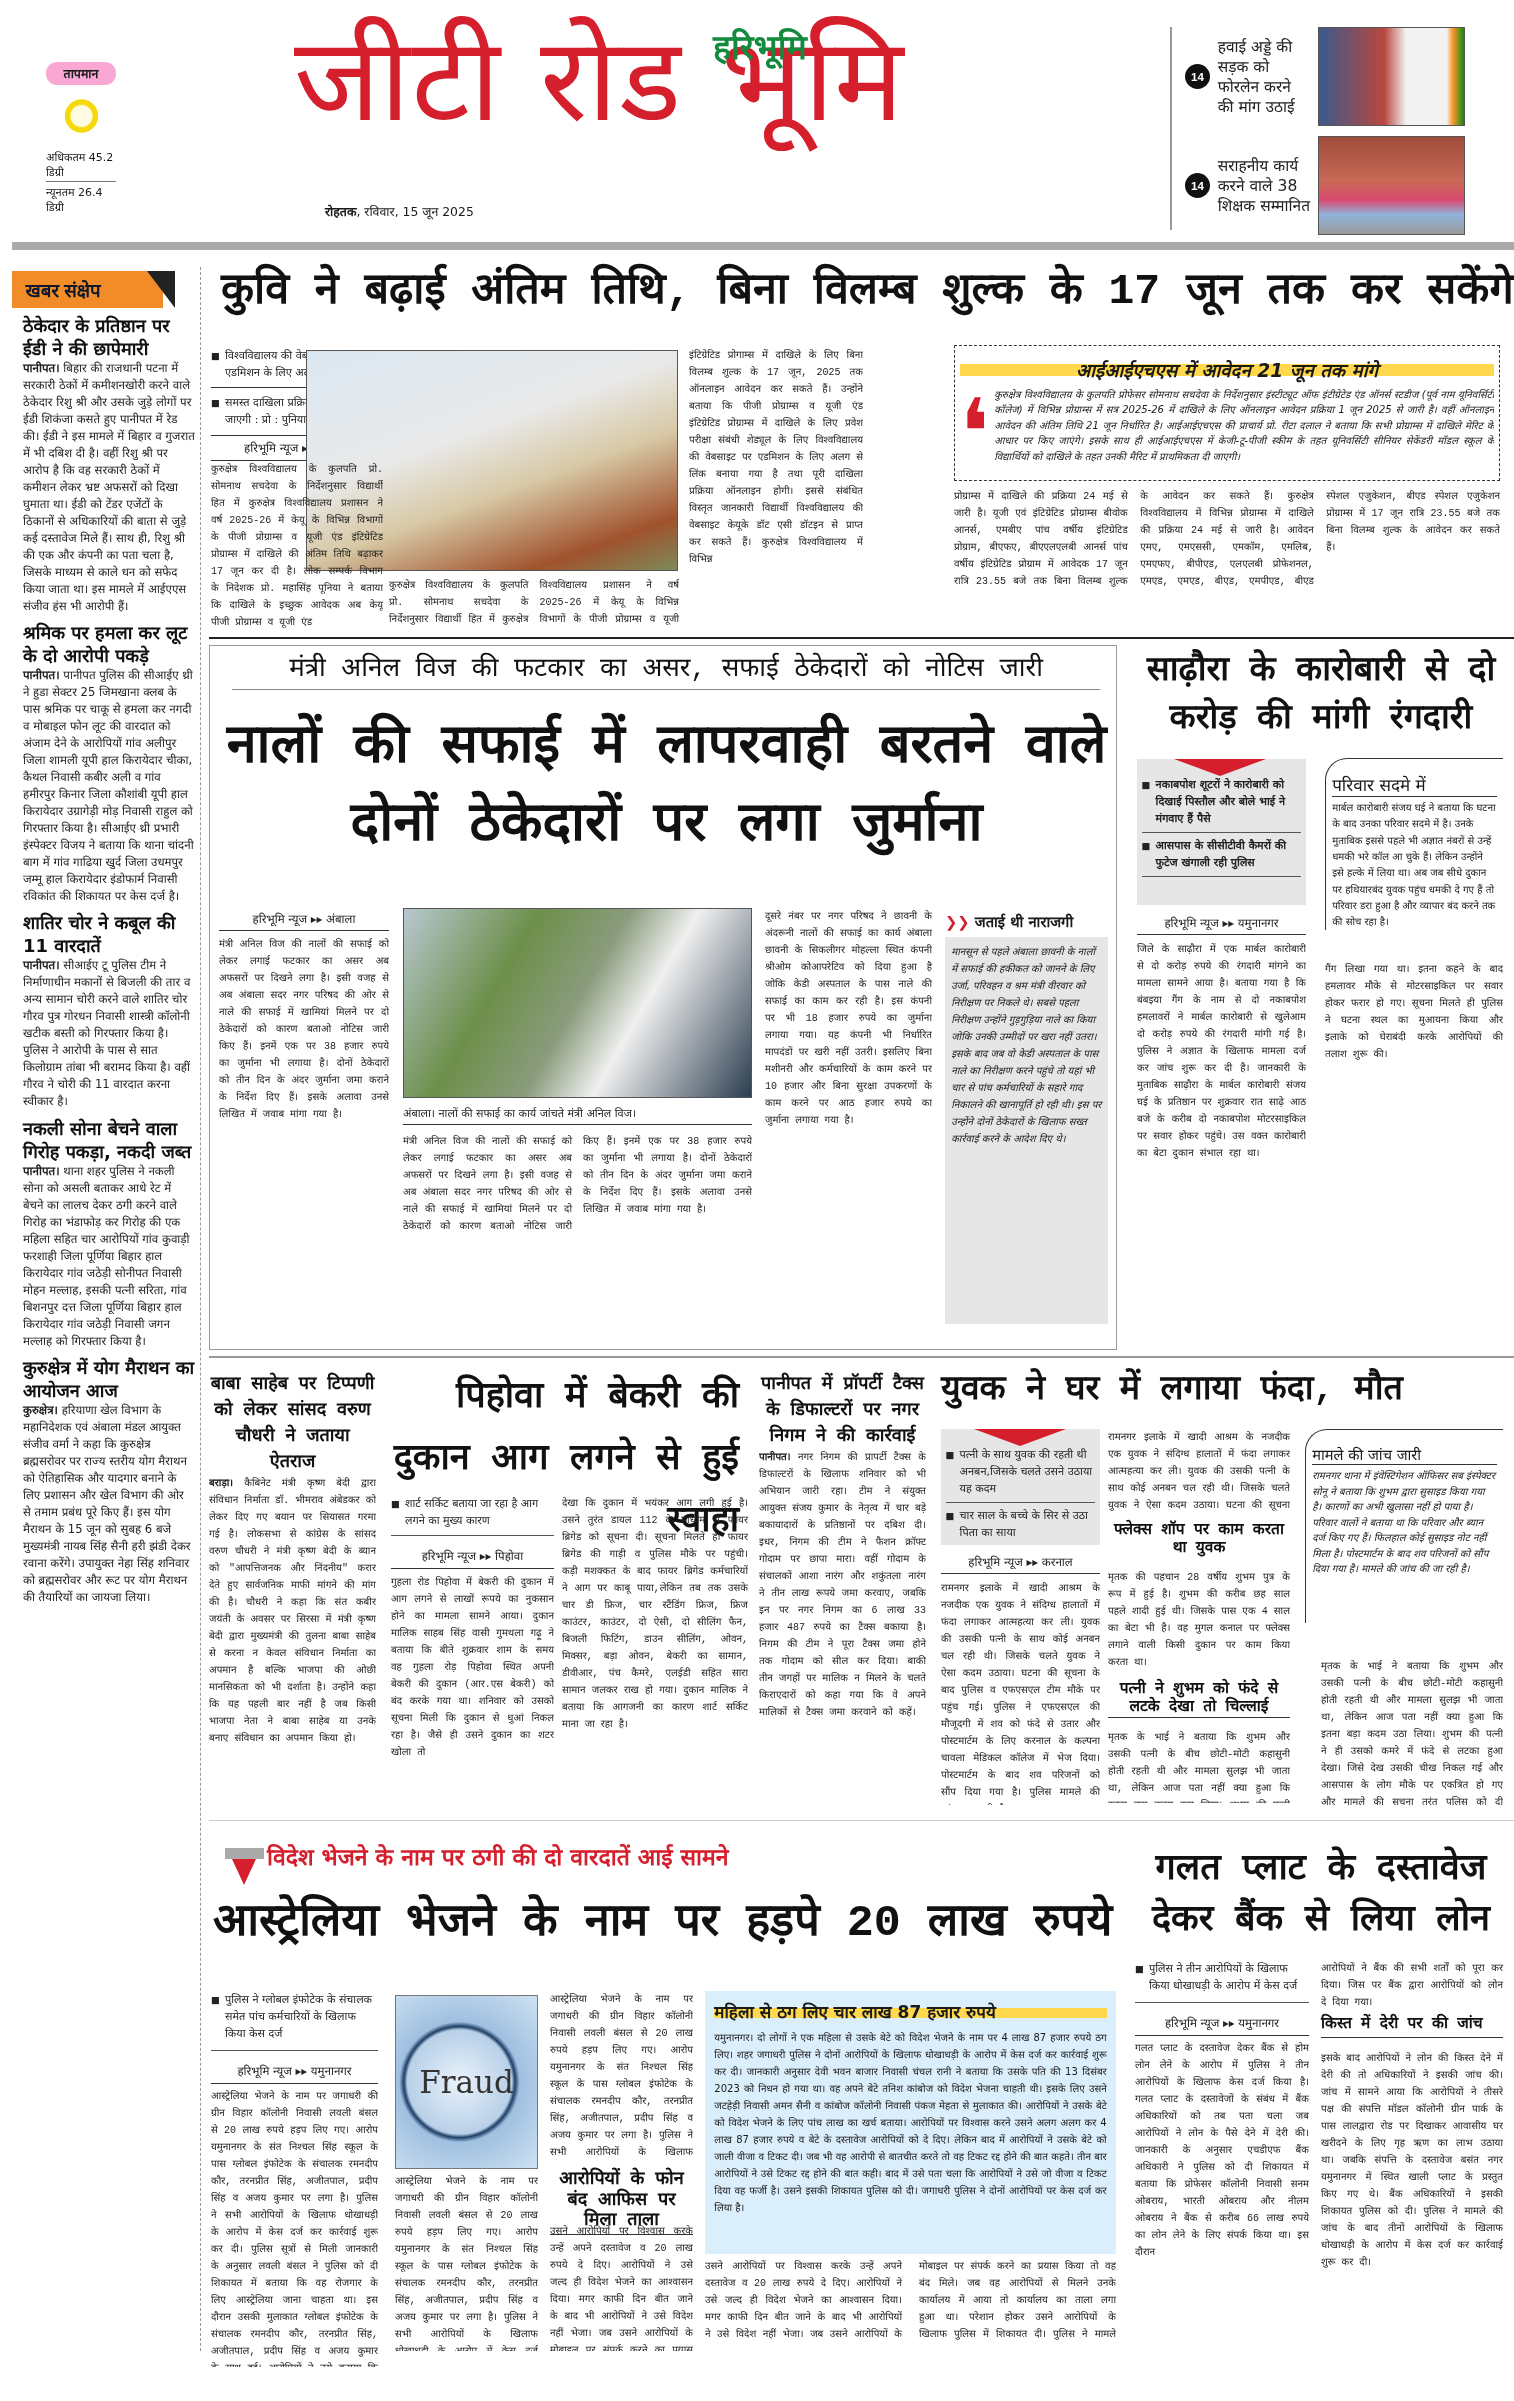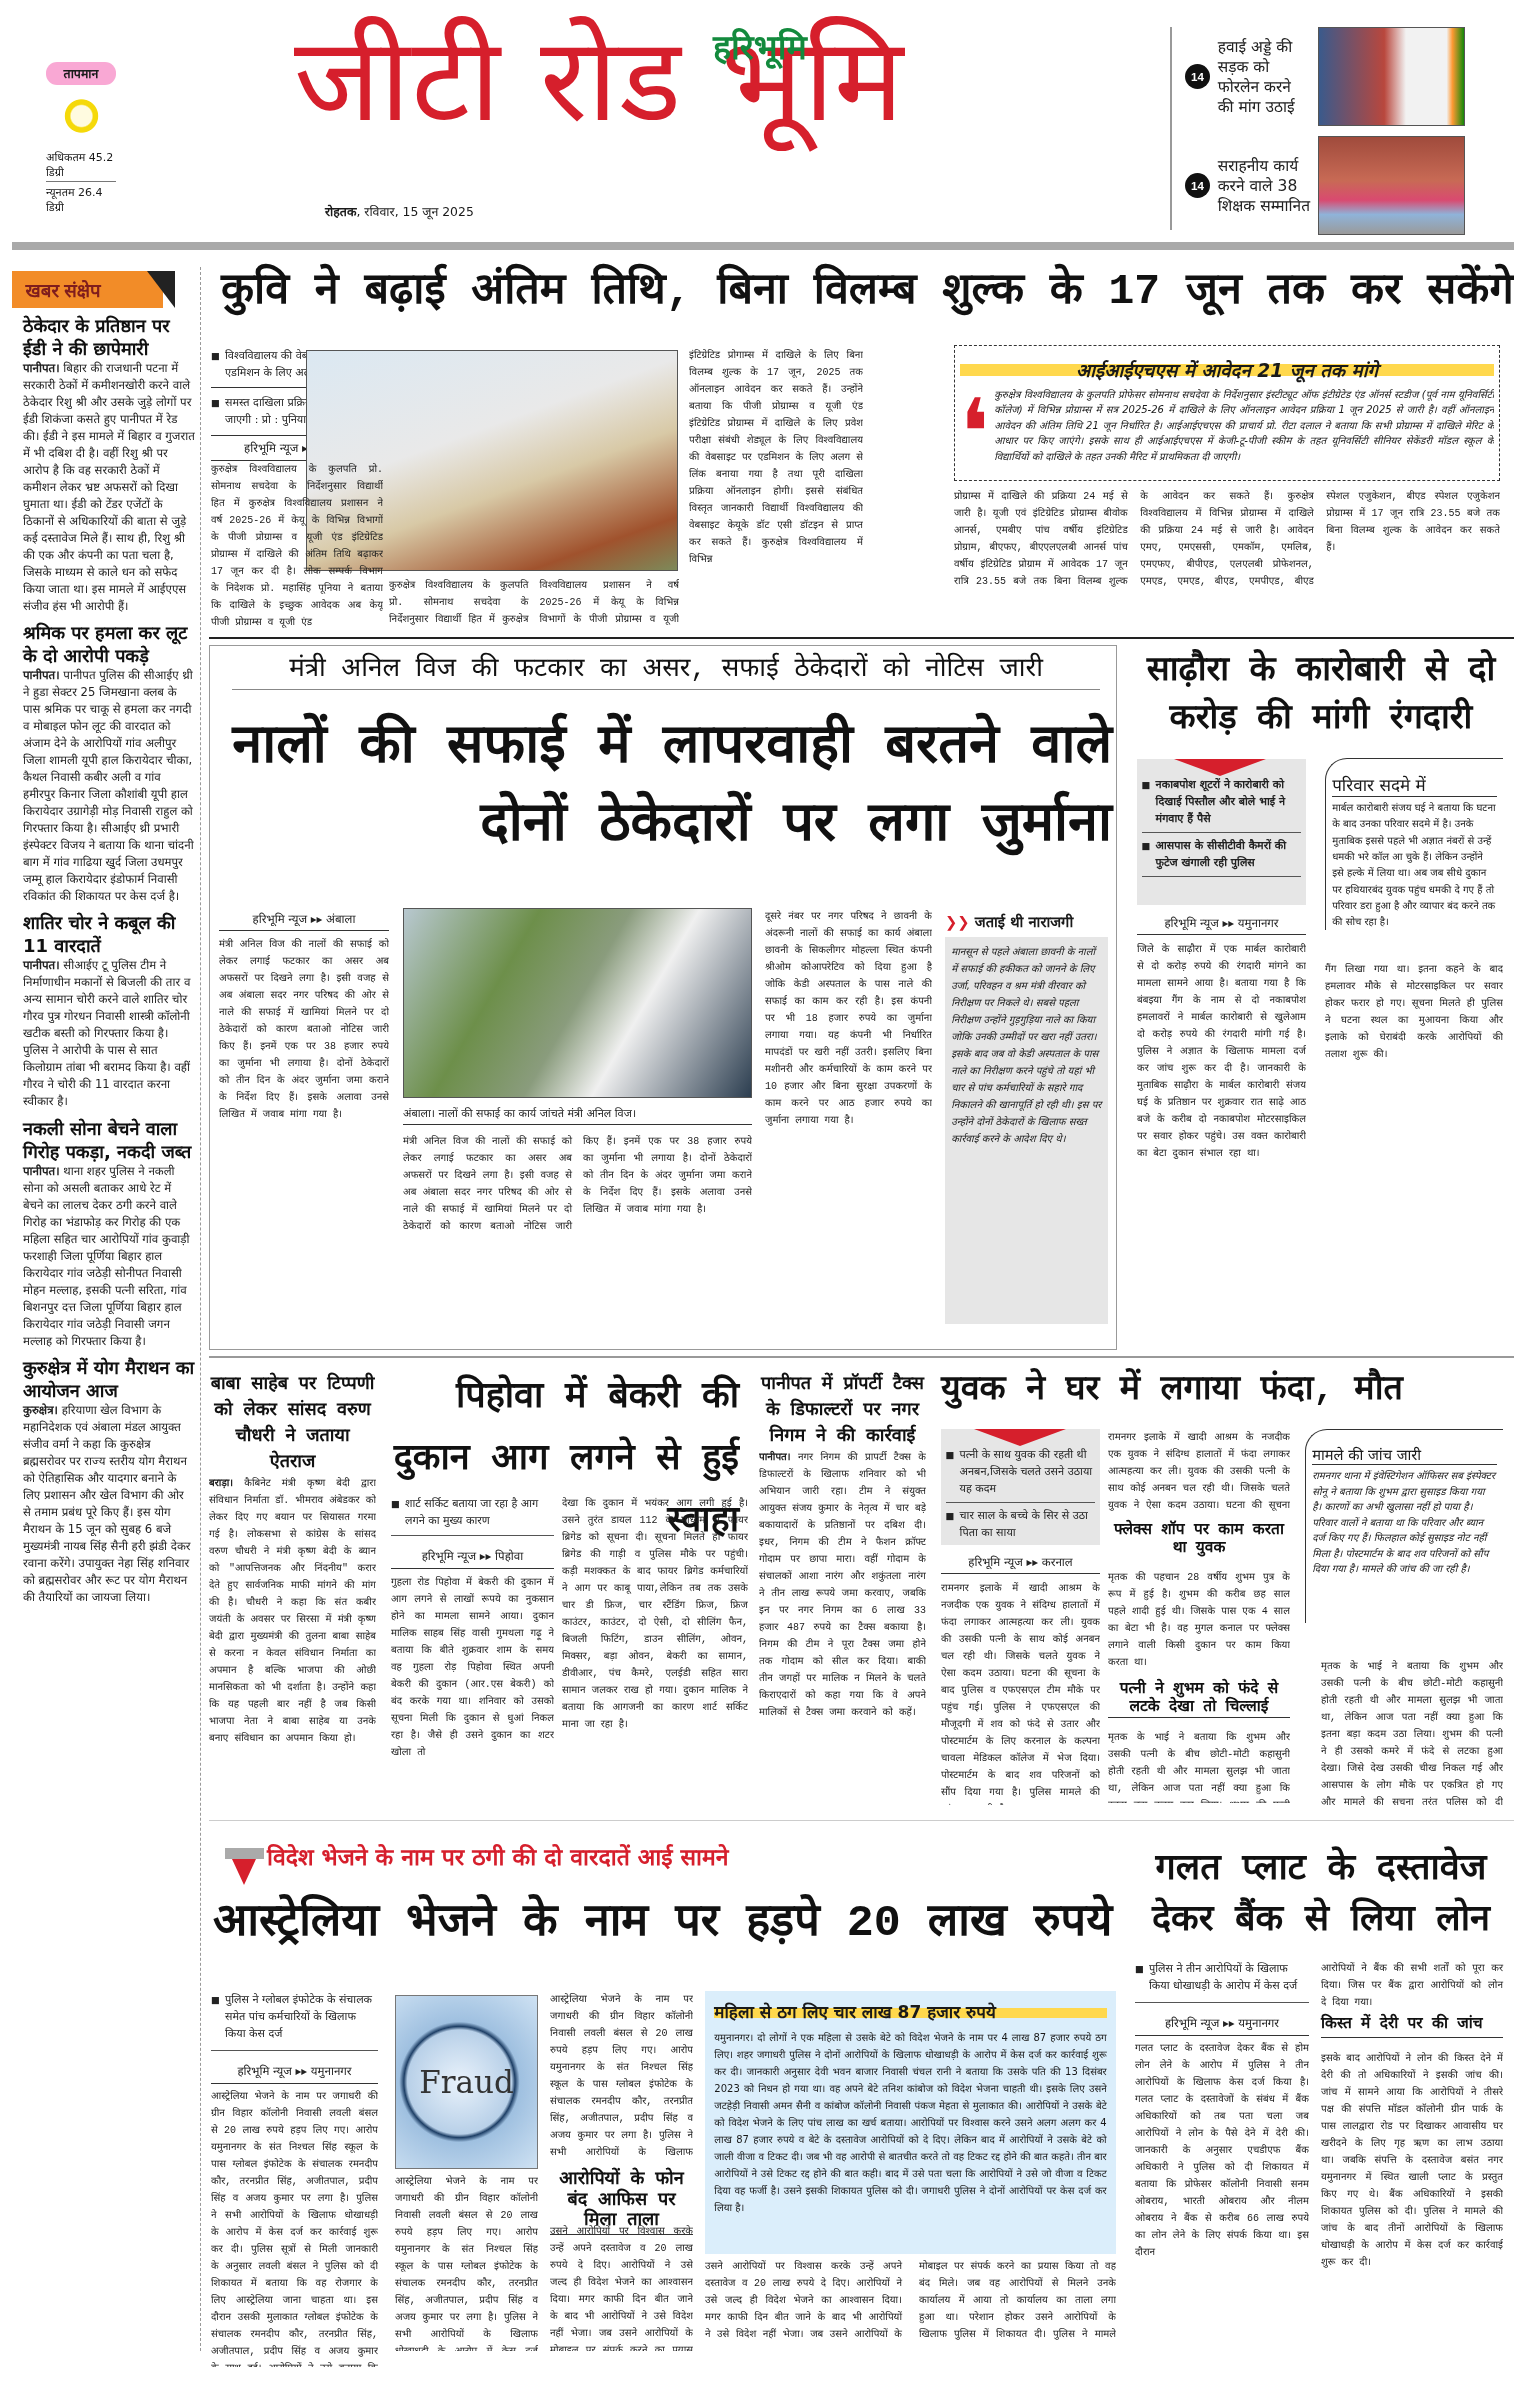--- a/index.html
+++ b/index.html
@@ -20,21 +20,21 @@
 #temp-box{left:46px;top:62px;width:70px}
 #temp-label{background:#f9a8d4;border-radius:11px;text-align:center;font-size:12.4px;font-weight:bold;padding:3.1px 0}
 #sun-icon{width:37px;height:46px;margin:7.7px auto;border-radius:50%;background:radial-gradient(circle,#fffbe0 35%,#f5d90a 40%,#f5d90a 55%,transparent 58%)}
 .temp-line{font-family:"DejaVu Sans",sans-serif;font-size:11px;padding:2.3px 0}
 #dateline{left:325px;top:203px;font-family:"DejaVu Sans",sans-serif;font-size:12.4px}
 #dateline b{font-weight:bold}
 .teaser-num{width:25px;height:25px;border-radius:50%;background:#111;color:#fff;font-weight:bold;font-size:11.6px;display:flex;align-items:center;justify-content:center}
 .teaser-text{font-family:"DejaVu Sans",sans-serif;font-size:15.5px;line-height:20px;color:#222}
 #top-bar{left:11.6px;top:242px;width:1503px;height:7.7px;background:#a9a9a9}
 
-#ks-tag{left:11.6px;top:271px;width:151px;height:37px;background:#f28c28;color:#7f1d1d;font-weight:bold;font-size:18.6px;display:flex;align-items:center;padding-left:14px}
+#ks-tag{left:11.6px;top:271px;width:151px;height:37px;background:#f28c28;color:#0f172a;font-weight:bold;font-size:18.6px;display:flex;align-items:center;padding-left:14px}
 #ks-tag-corner{left:147px;top:271px;width:0;height:0;border-left:28px solid transparent;border-top:37px solid #222}
 .ks-head{font-family:"DejaVu Sans",sans-serif;font-weight:bold;font-size:18px;line-height:23px;color:#111}
 .ks-body{font-family:"DejaVu Sans",sans-serif;font-size:11.6px;line-height:17px;color:#222}
 .ks-body b{font-weight:bold}
 .quote-mark{font-family:"DejaVu Serif",serif;color:#d61f2c;font-size:93px;line-height:1}
 .gray-box{background:#e6e6e6}
 .chev{width:0;height:0;border-left:46px solid transparent;border-right:46px solid transparent;border-top:17px solid #d61f2c}
 </style>
 </head>
 <body>
@@ -109,21 +109,21 @@
     <div class="quote-mark">❛</div>
     <div style="font-family:'DejaVu Sans',sans-serif;font-style:italic;font-size:10px;line-height:15.5px;height:85px;overflow:hidden;text-align:justify">कुरुक्षेत्र विश्वविद्यालय के कुलपति प्रोफेसर सोमनाथ सचदेवा के निर्देशनुसार इंस्टीट्यूट ऑफ इंटीग्रेटेड एंड ऑनर्स स्टडीज (पूर्व नाम यूनिवर्सिटी कॉलेज) में विभिन्न प्रोग्राम्स में सत्र 2025-26 में दाखिले के लिए ऑनलाइन आवेदन प्रक्रिया 1 जून 2025 से जारी है। वहीं ऑनलाइन आवेदन की अंतिम तिथि 21 जून निर्धारित है। आईआईएचएस की प्राचार्य प्रो. रीटा दलाल ने बताया कि सभी प्रोग्राम्स में दाखिले मेरिट के आधार पर किए जाएंगे। इसके साथ ही आईआईएचएस में केजी-टू-पीजी स्कीम के तहत यूनिवर्सिटी सीनियर सेकेंडरी मॉडल स्कूल के विद्यार्थियों को दाखिले के तहत उनकी मैरिट में प्राथमिकता दी जाएगी।</div>
   </div>
 </div>
 <div class="abs body-text small-text" style="left:954px;top:488px;width:546px;height:147px;overflow:hidden;column-count:3;column-gap:12.4px">प्रोग्राम्स में दाखिले की प्रक्रिया 24 मई से जारी है। यूजी एवं इंटिग्रेटिड प्रोग्राम्स बीवोक आनर्स, एमबीए पांच वर्षीय इंटिग्रेटिड प्रोग्राम, बीएफए, बीएएलएलबी आनर्स पांच वर्षीय इंटिग्रेटिड प्रोग्राम में आवेदक 17 जून रात्रि 23.55 बजे तक बिना विलम्ब शुल्क के आवेदन कर सकते हैं। कुरुक्षेत्र विश्वविद्यालय में विभिन्न प्रोग्राम्स में दाखिले की प्रक्रिया 24 मई से जारी है। आवेदन एमए, एमएससी, एमकॉम, एमलिब, एमएफए, बीपीएड, एलएलबी प्रोफेशनल, एमएड, एमएड, बीएड, एमपीएड, बीएड स्पेशल एजुकेशन, बीएड स्पेशल एजुकेशन प्रोग्राम्स में 17 जून रात्रि 23.55 बजे तक बिना विलम्ब शुल्क के आवेदन कर सकते हैं।</div>
 
 <div class="abs" style="left:209px;top:637px;width:1305px;height:2.3px;background:#222"></div>
 
 <div class="abs" style="left:209px;top:645px;width:908px;height:705px;border:1.5px solid #999"></div>
 <div class="abs hl" style="left:232px;top:655px;width:868px;font-size:26px;text-align:center;font-weight:normal;border-bottom:1.5px solid #888;padding-bottom:4.6px">मंत्री अनिल विज की फटकार का असर, सफाई ठेकेदारों को नोटिस जारी</div>
-<div class="abs hl" style="left:221px;top:709px;width:891px;font-size:54px;text-align:right;line-height:1.45">नालों की सफाई में लापरवाही बरतने वाले दोनों ठेकेदारों पर लगा जुर्माना</div>
+<div class="abs hl" style="left:221px;top:709px;width:891px;font-size:54px;text-align:center;line-height:1.45">नालों की सफाई में लापरवाही बरतने वाले दोनों ठेकेदारों पर लगा जुर्माना</div>
 <div class="abs" style="left:219px;top:906px;width:170px">
   <div class="byline">हरिभूमि न्यूज ▸▸ अंबाला</div>
   <div class="body-text small-text" style="height:232px;overflow:hidden;margin-top:4.6px">मंत्री अनिल विज की नालों की सफाई को लेकर लगाई फटकार का असर अब अफसरों पर दिखने लगा है। इसी वजह से अब अंबाला सदर नगर परिषद की ओर से नाले की सफाई में खामियां मिलने पर दो ठेकेदारों को कारण बताओ नोटिस जारी किए हैं। इनमें एक पर 38 हजार रुपये का जुर्माना भी लगाया है। दोनों ठेकेदारों को तीन दिन के अंदर जुर्माना जमा कराने के निर्देश दिए हैं। इसके अलावा उनसे लिखित में जवाब मांगा गया है।</div>
 </div>
 <div class="abs photo" style="left:403px;top:908px;width:349px;height:190px;background:linear-gradient(120deg,#b8c8d0 0%,#6d8f4a 30%,#8a9c7d 50%,#f0f0f0 65%,#2c3e50 100%)"></div>
 <div class="abs caption" style="left:403px;top:1100px;width:349px">अंबाला। नालों की सफाई का कार्य जांचते मंत्री अनिल विज।</div>
 <div class="abs body-text small-text" style="left:403px;top:1133px;width:349px;height:209px;overflow:hidden;column-count:2;column-gap:11px">मंत्री अनिल विज की नालों की सफाई को लेकर लगाई फटकार का असर अब अफसरों पर दिखने लगा है। इसी वजह से अब अंबाला सदर नगर परिषद की ओर से नाले की सफाई में खामियां मिलने पर दो ठेकेदारों को कारण बताओ नोटिस जारी किए हैं। इनमें एक पर 38 हजार रुपये का जुर्माना भी लगाया है। दोनों ठेकेदारों को तीन दिन के अंदर जुर्माना जमा कराने के निर्देश दिए हैं। इसके अलावा उनसे लिखित में जवाब मांगा गया है।</div>
 <div class="abs body-text small-text" style="left:765px;top:908px;width:167px;height:434px;overflow:hidden">दूसरे नंबर पर नगर परिषद ने छावनी के अंदरूनी नालों की सफाई का कार्य अंबाला छावनी के सिकलीगर मोहल्ला स्थित कंपनी श्रीओम कोआपरेटिव को दिया हुआ है जोकि केडी अस्पताल के पास नाले की सफाई का काम कर रही है। इस कंपनी पर भी 18 हजार रुपये का जुर्माना लगाया गया। यह कंपनी भी निर्धारित मापदंडों पर खरी नहीं उतरी। इसलिए बिना मशीनरी और कर्मचारियों के काम करने पर 10 हजार और बिना सुरक्षा उपकरणों के काम करने पर आठ हजार रुपये का जुर्माना लगाया गया है।</div>
 <div class="abs" style="left:945px;top:908px;width:163px">
   <div style="font-family:'DejaVu Sans',sans-serif;font-weight:bold;font-size:14.7px;padding:3.1px 0 6.2px"><span style="color:#d61f2c">❯❯</span> <span>जताई थी नाराजगी</span></div>

